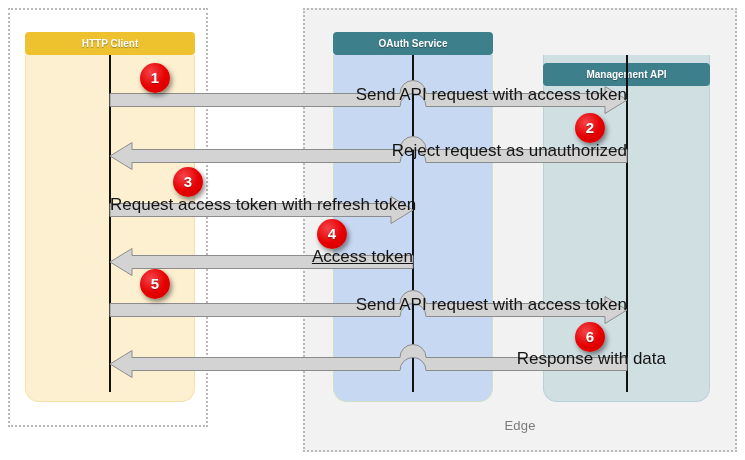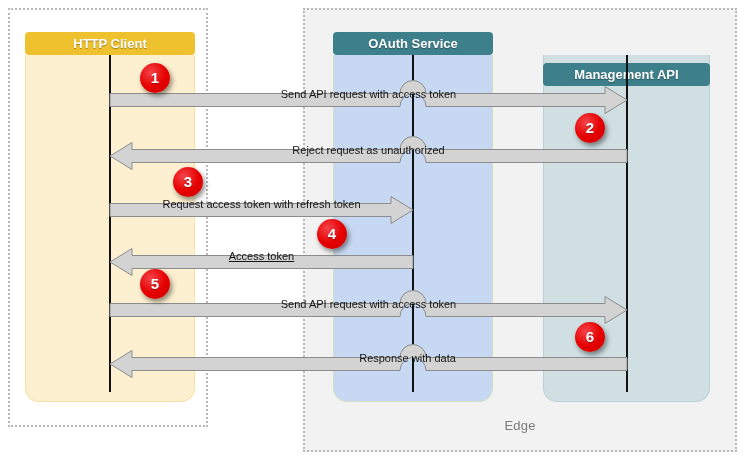--- a/index.html
+++ b/index.html
@@ -47,21 +47,21 @@
   
   .participant {
     position: absolute;
   }
   .p-head {
     position: absolute;
     left: 0; top: 0;
     box-sizing: border-box;
     border-radius: 4px;
     color: #ffffff;
-    font-size: 13px;
+    font-size: 10px;
     font-weight: bold;
     text-align: center;
     line-height: 23px;
     height: 23px;
     text-shadow: 0 1px 1px rgba(0,0,0,.35);
     white-space: nowrap;
     overflow: hidden;
   }
   .p-body {
     position: absolute;
@@ -105,23 +105,23 @@
   .msg {
     position: absolute;
     height: 16px;
   }
   .msg svg { display: block; overflow: visible; }
   .msg-label {
     position: absolute;
     top: -1px;
     height: 16px;
     line-height: 17px;
-    font-size: 11px;
+    font-size: 17px;
     color: #141414;
-    text-align: center;
+    text-align: right;
     white-space: nowrap;
     pointer-events: none;
   }
 
   
   .badge {
     position: absolute;
     width: 30px; height: 30px;
     border-radius: 50%;
     background: radial-gradient(circle at 36% 31%, #f4444a 0%, #e60000 52%, #cc0000 100%);

